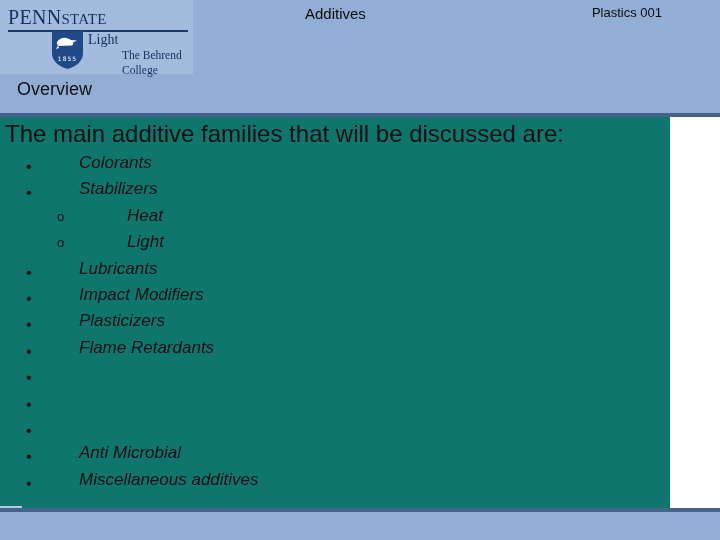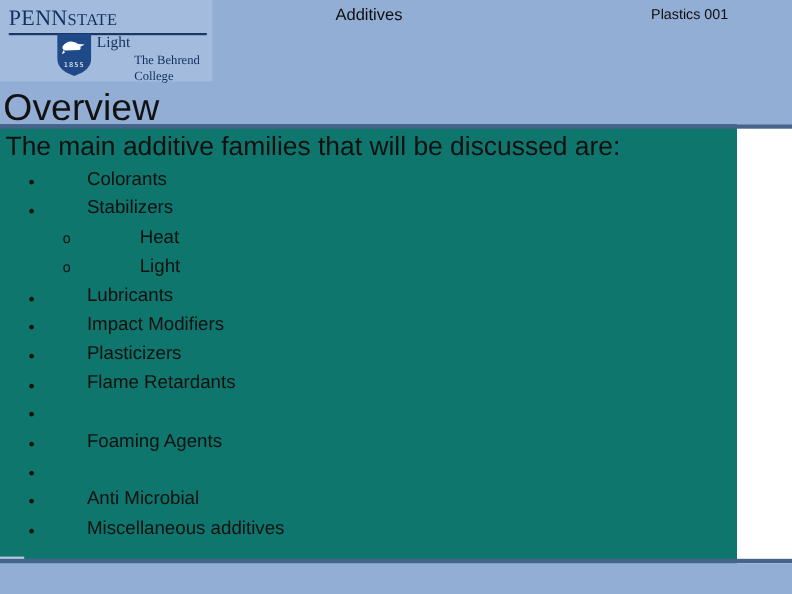--- a/index.html
+++ b/index.html
@@ -118,24 +118,24 @@
     top: 5px;
     color: #0d0d0d;
     font-size: 13px;
     line-height: 1.2;
     white-space: nowrap;
   }
 
   
   .slide-title {
     position: absolute;
-    left: 3px;
+    left: 17px;
     top: 80px;
     color: #121212;
-    font-size: 34px;
+    font-size: 18px;
     line-height: 1.1;
     white-space: nowrap;
   }
 
   
   .body-area {
     position: absolute;
     left: 0;
     top: 120px;
     width: 720px;
@@ -163,20 +163,21 @@
     position: absolute;
     color: #101010;
     line-height: 1;
     white-space: nowrap;
   }
   .bullet-row .label {
     position: absolute;
     color: #101010;
     line-height: 1;
     white-space: nowrap;
+    font-style: italic;
   }
   
   .lvl1 > .marker {
     left: 26px;
     top: 7px;
     font-size: 16px;
   }
   .lvl1 > .label {
     left: 79px;
     top: 2px;
@@ -284,21 +285,20 @@
         </div>
         <div class="bullet-row lvl1">
           <span class="marker">•</span>
           <span class="label">Flame Retardants</span>
         </div>
         <div class="bullet-row lvl1">
           <span class="marker">•</span>
         </div>
         <div class="bullet-row lvl1">
           <span class="marker">•</span>
-          <span class="label">Foaming Agents</span>
         </div>
         <div class="bullet-row lvl1">
           <span class="marker">•</span>
         </div>
         <div class="bullet-row lvl1">
           <span class="marker">•</span>
           <span class="label">Anti Microbial</span>
         </div>
         <div class="bullet-row lvl1">
           <span class="marker">•</span>

